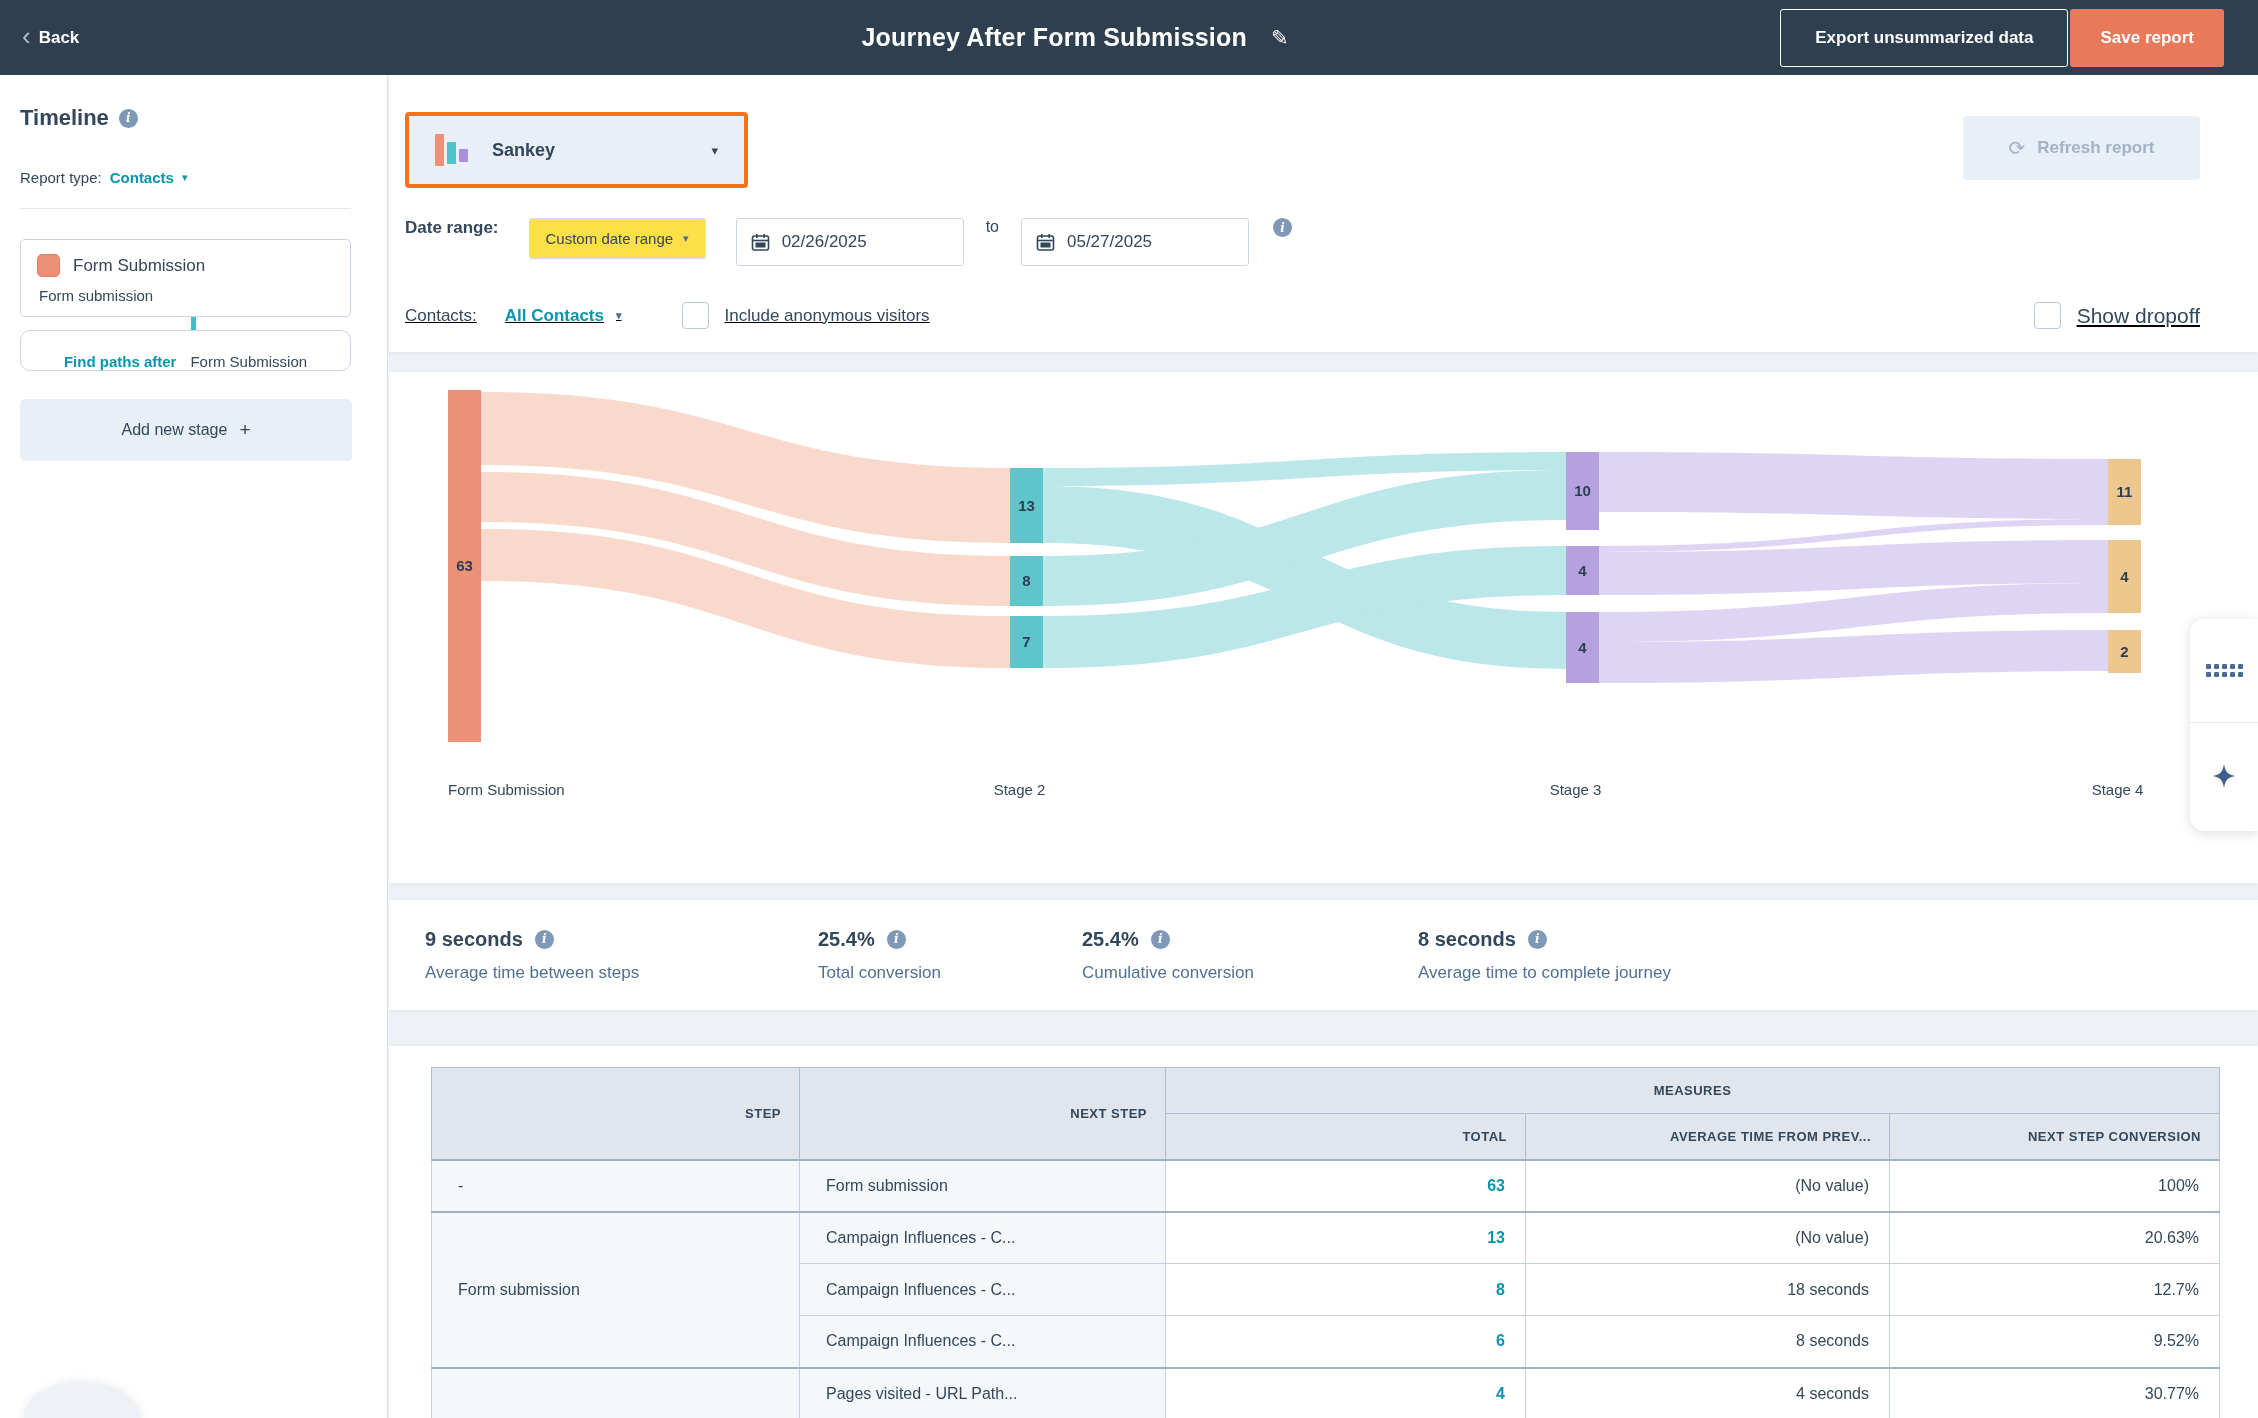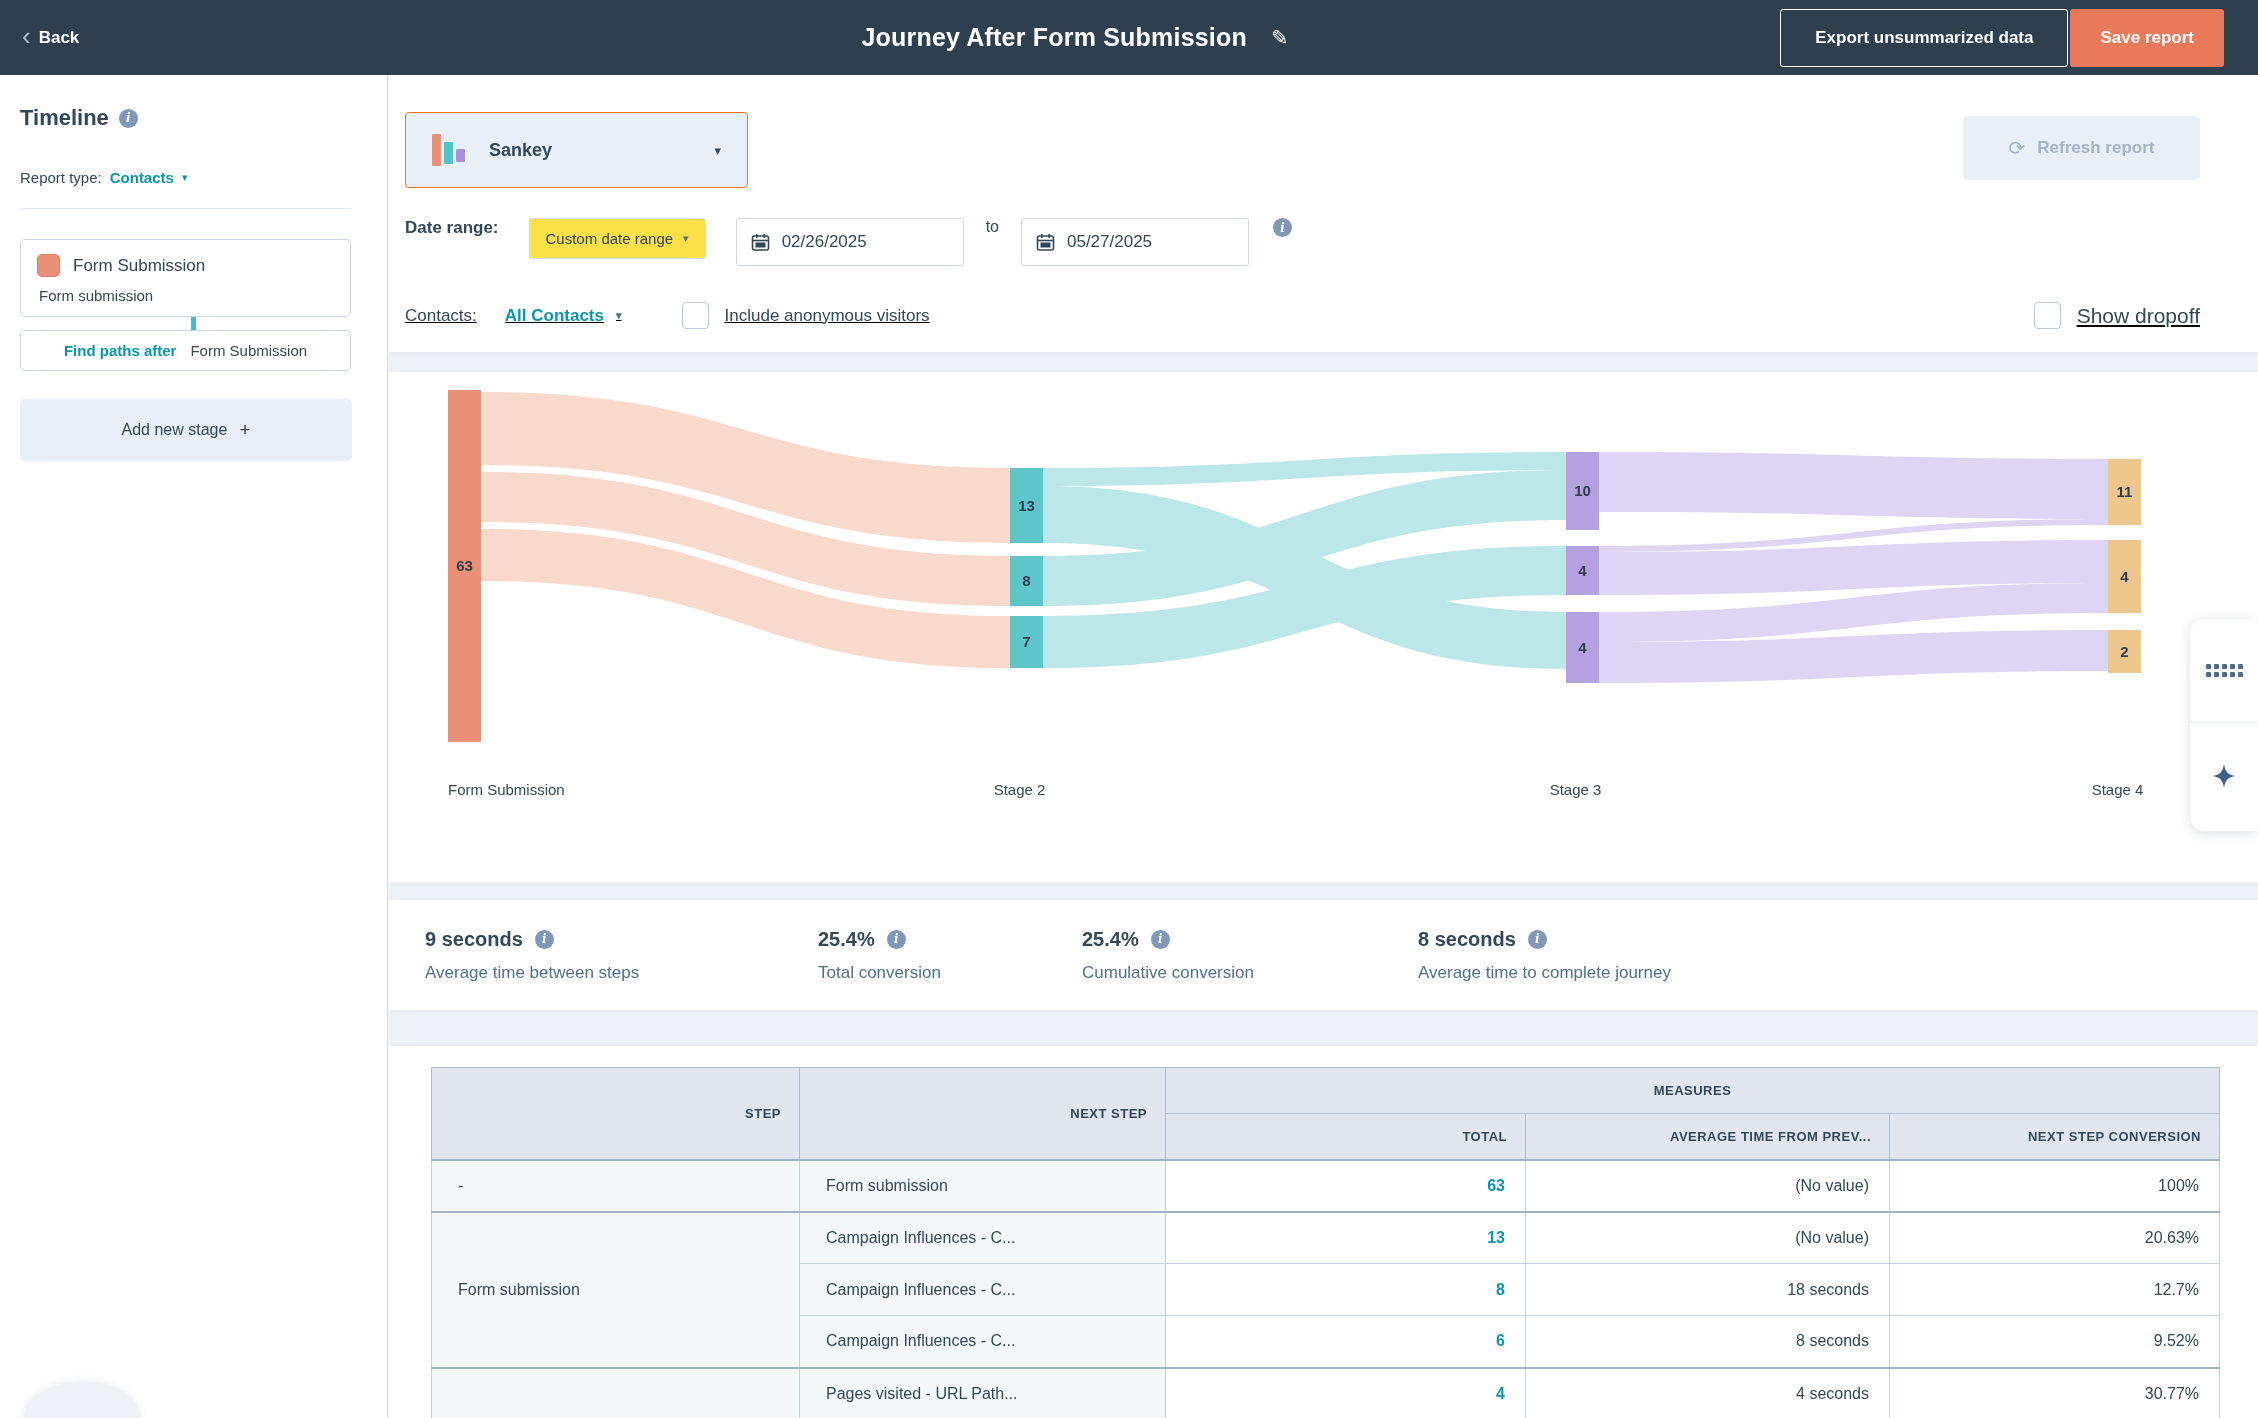--- a/index.html
+++ b/index.html
@@ -24,32 +24,32 @@
   .sb-reporttype .link { color:#0a95ab; font-weight:bold; cursor:pointer; }
   .caret { font-size:11px; color:#516f90; }
   .caret.teal { color:#0a95ab; }
   .sb-divider { margin:22px 36px 0 20px; border-bottom:1px solid #e0e7ee; }
   .stage-card { margin:30px 36px 0 20px; border:1px solid #c9d5e2; border-radius:5px; background:#fff; padding:14px 16px 12px 16px; cursor:pointer; }
   .stage-card-top { display:flex; align-items:center; gap:13px; }
   .swatch { width:23px; height:23px; border-radius:5px; background:#ea9178; border:1px solid #e27e61; }
   .stage-card-title { font-size:17px; color:#33475b; }
   .stage-card-sub { margin:10px 0 0 2px; font-size:15px; color:#33475b; }
   .connector { width:5px; height:13px; background:#3dbfce; margin:0 auto; }
-  .findpaths-card { margin:0 36px 0 20px; border:1px solid #c9d5e2; border-radius:5px; background:#fff; height:41px; display:flex; align-items:center; justify-content:center; gap:14px; font-size:15px; color:#33475b; cursor:pointer; }
+  .findpaths-card { margin:0 36px 0 20px; border:1px solid #c9d5e2; border-radius:10px; background:#fff; height:41px; display:flex; align-items:flex-end; justify-content:center; gap:14px; font-size:15px; color:#33475b; cursor:pointer; }
   .findpaths-card .fp-link { color:#0a95ab; font-weight:bold; }
   .addstage-btn { margin:28px 36px 0 20px; height:62px; width:332px; background:#e9eff6; border:none; border-radius:5px; font-family:inherit; font-size:16px; color:#33475b; cursor:pointer; display:flex; align-items:center; justify-content:center; gap:12px; }
   .addstage-btn .plus { font-size:19px; }
   .help-blob { position:absolute; bottom:-36px; left:24px; width:116px; height:72px; border-radius:50%; background:#eef1f5; box-shadow:0 0 10px rgba(45,62,80,.12); }
 
   
   .main { position:absolute; top:75px; left:389px; right:0; bottom:0; background:#eef2f6; overflow:hidden; }
   .card { background:#fff; box-shadow:0 1px 5px rgba(45,62,80,.08); }
   .card-filters { height:277px; padding:37px 58px 0 16px; }
   .row1 { display:flex; align-items:flex-start; justify-content:space-between; }
-  .sankey-select { width:343px; height:76px; background:#e9eff6; border:1px solid #f97316; border-radius:4px; display:flex; align-items:center; padding:0 26px; cursor:pointer; }
+  .sankey-select { width:343px; height:76px; background:#e9eff6; border:4px solid #f97316; border-radius:4px; display:flex; align-items:center; padding:0 26px; cursor:pointer; }
   .sankey-ico { display:flex; align-items:center; gap:3px; margin-right:24px; }
   .sankey-ico i { display:block; width:9px; border-radius:1px; }
   .sankey-ico .b1 { height:32px; background:#ea9178; }
   .sankey-ico .b2 { height:22px; background:#4fc3c9; margin-top:6px; }
   .sankey-ico .b3 { height:13px; background:#a990dd; margin-top:10px; }
   .sankey-select .lbl { font-size:18px; font-weight:bold; color:#33475b; }
   .sankey-select .caret { margin-left:auto; font-size:13px; color:#33475b; }
   .refresh-btn { width:237px; height:64px; margin-top:4px; background:#e9eff6; border:none; border-radius:4px; font-family:inherit; font-size:17px; font-weight:bold; color:#a0b3c8; display:flex; align-items:center; justify-content:center; gap:12px; cursor:default; }
   .refresh-glyph { font-size:20px; font-weight:normal; }
   .row2 { margin-top:30px; display:flex; align-items:flex-start; }

